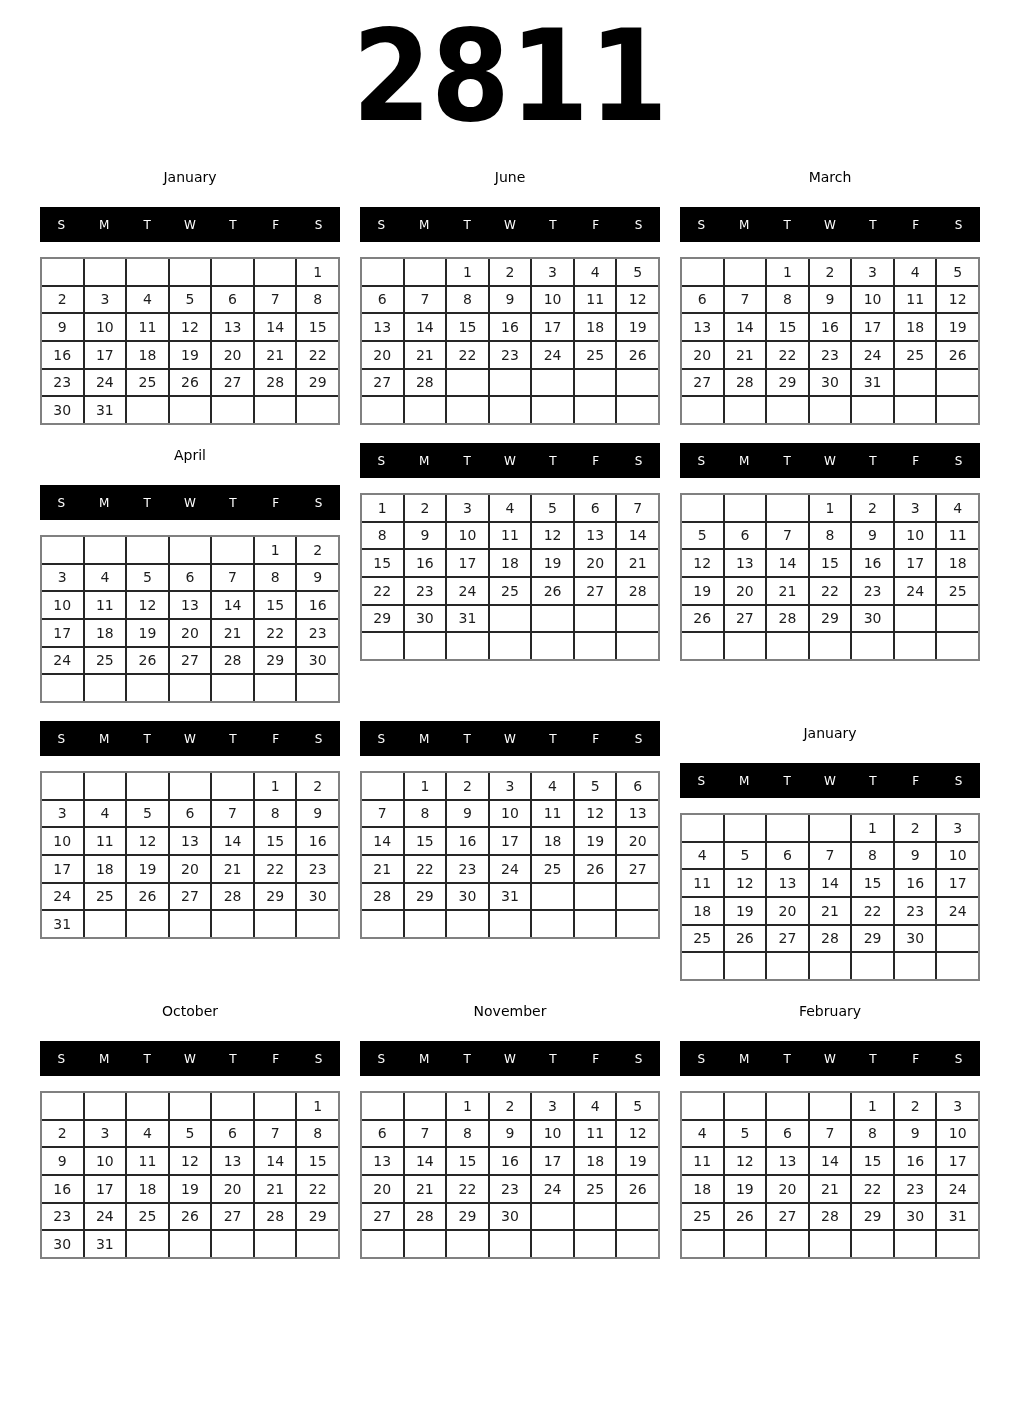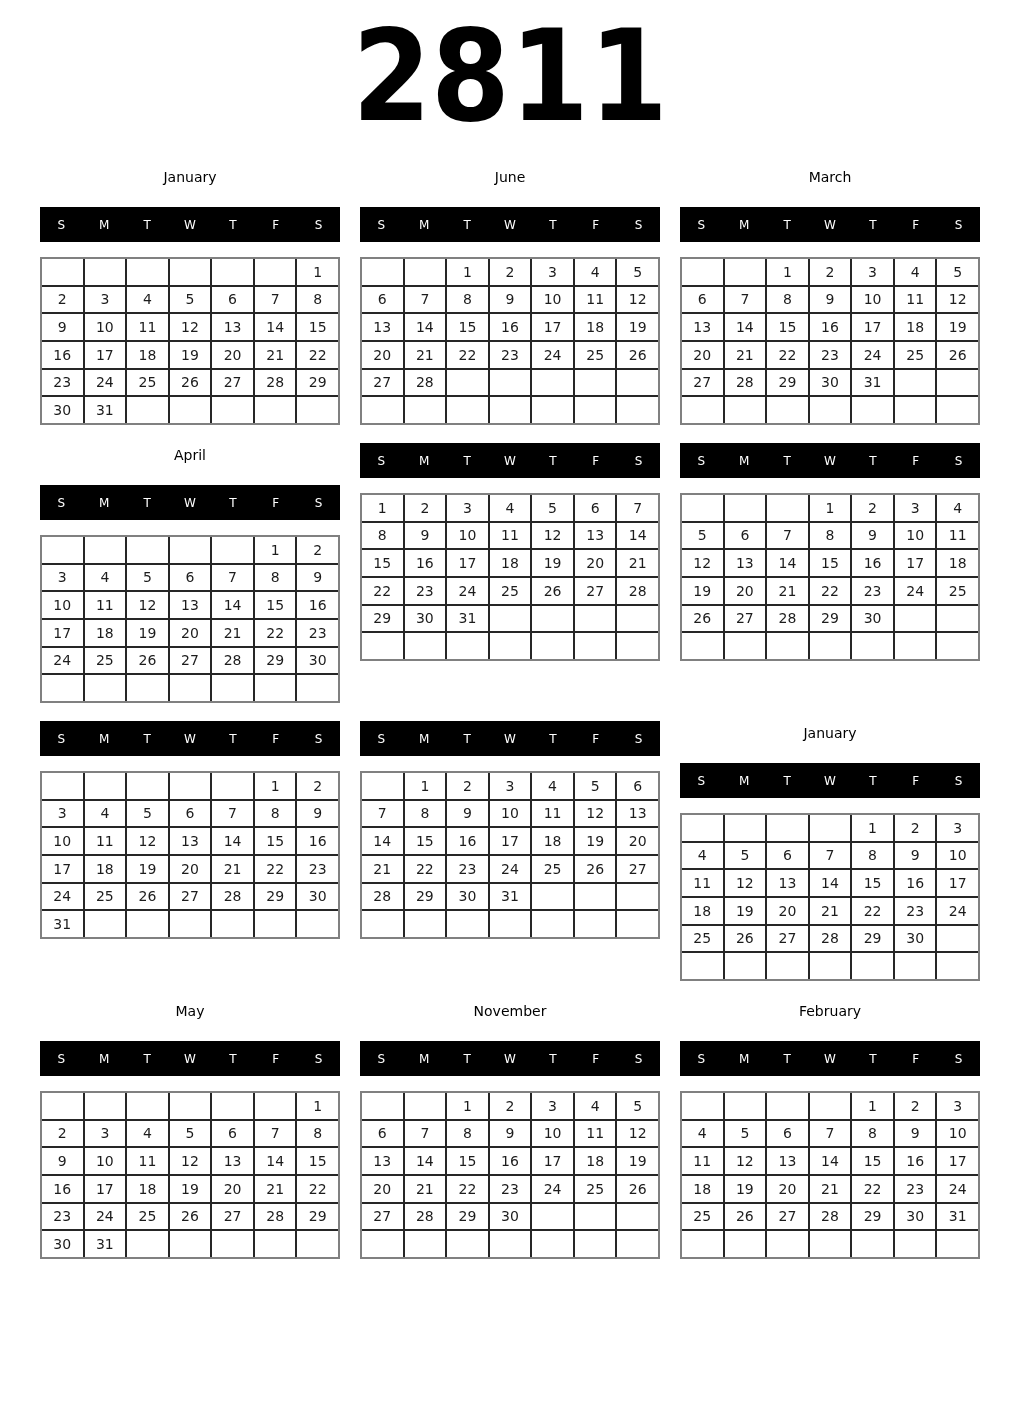--- a/index.html
+++ b/index.html
@@ -582,21 +582,21 @@
         <div class="cell"></div>
         <div class="cell"></div>
         <div class="cell"></div>
         <div class="cell"></div>
         <div class="cell"></div>
         <div class="cell"></div>
       </div>
   </section>
 
   <section class="month">
-    <h2 class="month-title">May</h2>
+    <h2 class="month-title">October</h2>
     <div class="dow-bar">
         <span class="dow">S</span>
         <span class="dow">M</span>
         <span class="dow">T</span>
         <span class="dow">W</span>
         <span class="dow">T</span>
         <span class="dow">F</span>
         <span class="dow">S</span>
       </div>
     <div class="grid">

